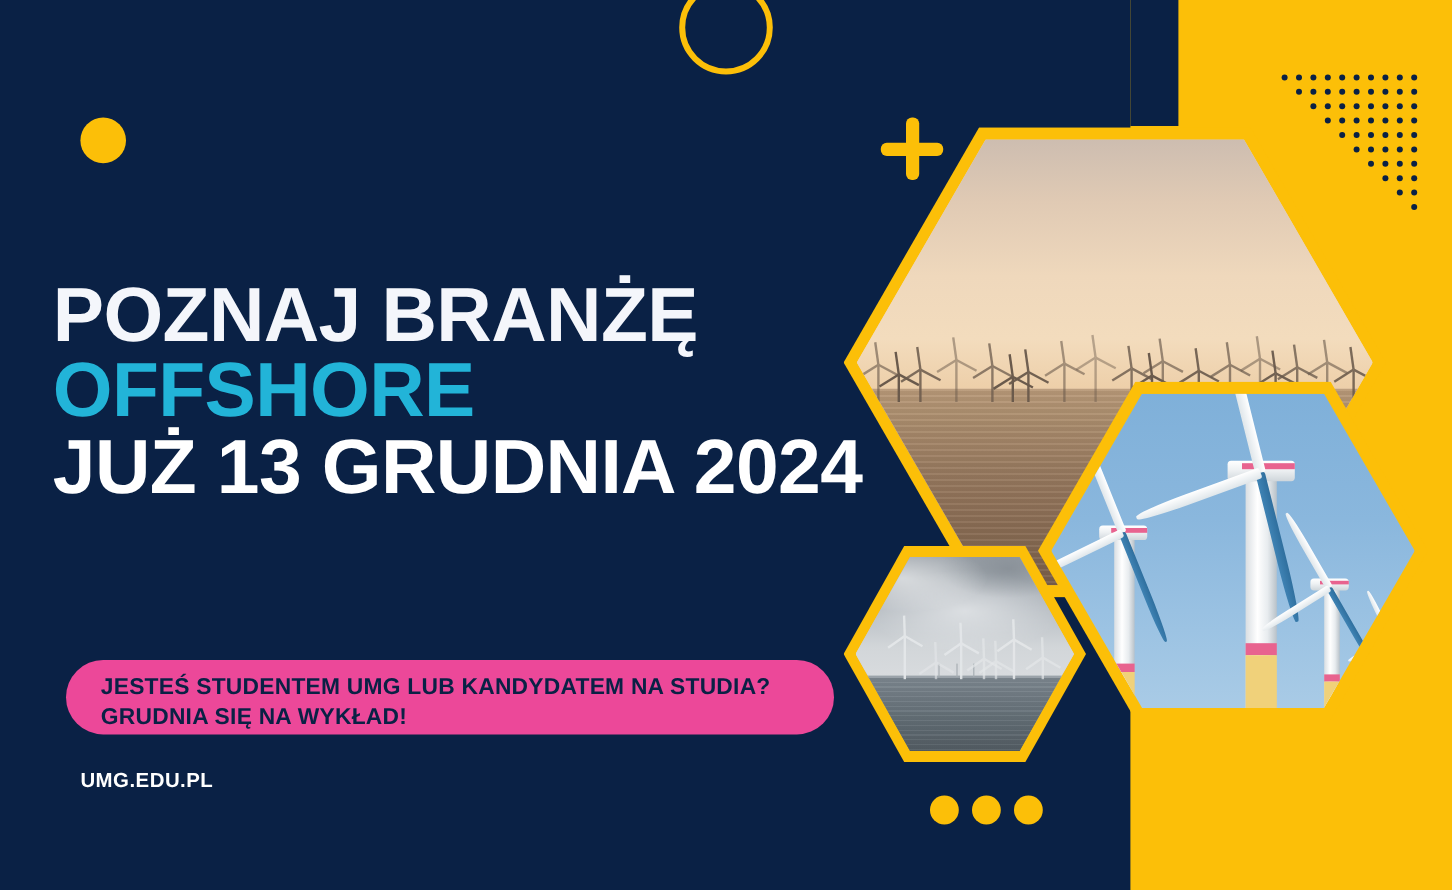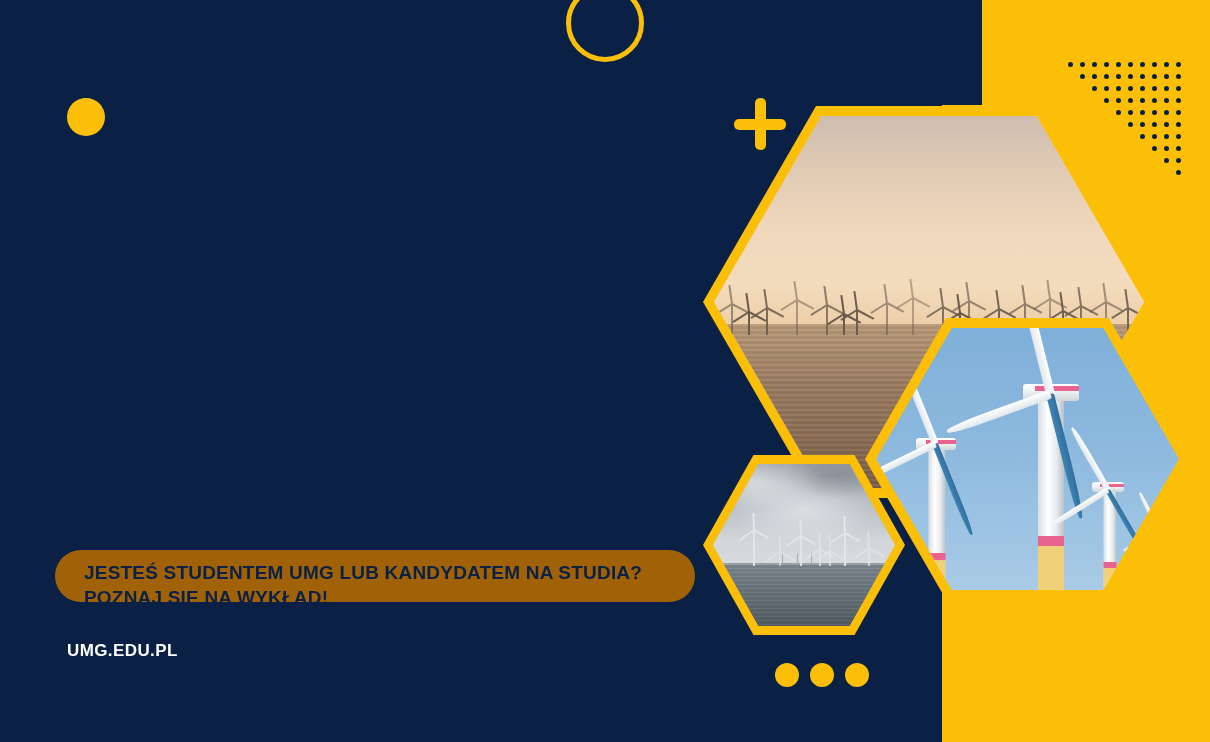--- a/index.html
+++ b/index.html
@@ -133,22 +133,22 @@
   }
   .hl-1 { color: #f4f6fb; }
   .hl-2 { color: #22b4d8; }
   .hl-3 { color: #ffffff; }
 
   .cta {
     position: absolute;
     left: 55px;
     top: 550px;
     width: 640px;
-    height: 52px;
-    background: #a16207;
+    height: 62px;
+    background: #ec4899;
     border-radius: 32px;
     box-sizing: border-box;
     padding: 10px 0 0 29px;
   }
   .cta div {
     color: #0a2145;
     font-size: 19px;
     font-weight: bold;
     line-height: 1.33;
     letter-spacing: 0.2px;
@@ -564,21 +564,26 @@
   <div class="dots-row">
     <span></span>
     <span></span>
     <span></span>
   </div>
 
   <div class="kicker">
     <div class="kicker-dot"></div>
   </div>
 
+  <div class="headline">
+    <div class="hl-1">POZNAJ BRANŻĘ</div>
+    <div class="hl-2">OFFSHORE</div>
+    <div class="hl-3">JUŻ 13 GRUDNIA 2024</div>
+  </div>
 
   <div class="cta">
     <div>JESTEŚ STUDENTEM UMG LUB KANDYDATEM NA STUDIA?</div>
-    <div>POZNAJ SIĘ NA WYKŁAD!</div>
+    <div>GRUDNIA SIĘ NA WYKŁAD!</div>
   </div>
 
   <div class="site">UMG.EDU.PL</div>
 
 </div>
 
 </body></html>

